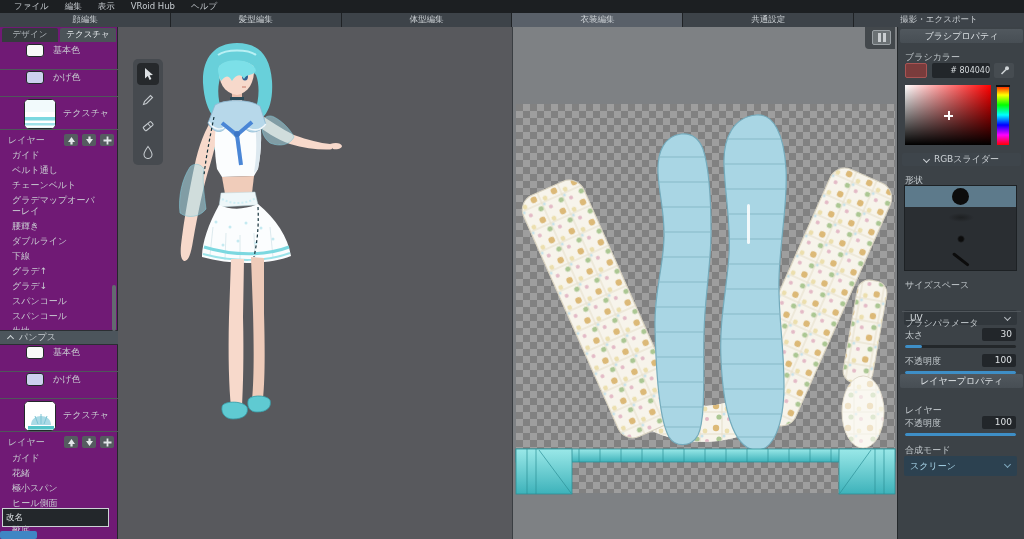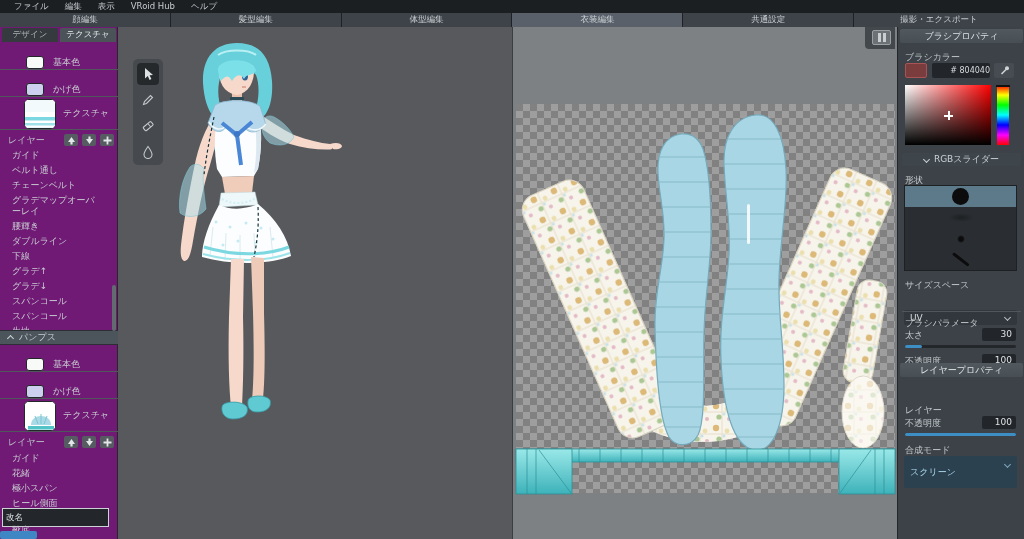--- a/index.html
+++ b/index.html
@@ -9,21 +9,21 @@
   #menubar{position:absolute;left:0;top:0;width:1024px;height:13px;background:#1c1f22;display:flex;align-items:center;padding-left:6px;z-index:30;}
   .menu-item{padding:0 8px;color:#c6cbd0;font-size:8.5px;line-height:13px;cursor:default;}
   #modetabs{position:absolute;left:0;top:13px;width:1024px;height:14px;background:#1f2225;display:flex;gap:1px;z-index:30;}
   .mode-tab{flex:1;background:#3d4349;color:#ccd1d5;display:flex;align-items:center;justify-content:center;font-size:8.5px;}
   .mode-tab.active{background:#596069;}
   
   #sidebar{position:absolute;left:0;top:27px;width:118px;height:512px;background:#701a75;border-right:1px solid #24282b;}
   .sb-tabs{position:absolute;left:0;top:1px;width:118px;height:14px;display:flex;}
   .sb-tab{width:56px;height:14px;display:flex;align-items:center;justify-content:center;background:#353a3e;color:#a9afb4;margin-left:2px;border-radius:2px 2px 0 0;font-size:8.5px;}
   .sb-tab.active{background:#4b5358;color:#e9edf0;}
-  .swrow{position:absolute;left:0;width:118px;height:26px;border-bottom:1px solid #50565b;display:flex;align-items:flex-end;}
+  .swrow{position:absolute;left:0;width:118px;height:26px;border-bottom:1px solid #50565b;display:flex;align-items:flex-start;}
   .swatch{width:18px;height:13px;border-radius:3px;margin-left:26px;border:1px solid #23272a;}
   .swrow span{margin-left:9px;}
   .texrow{position:absolute;left:0;width:118px;height:32px;border-bottom:1px solid #50565b;display:flex;align-items:center;}
   .thumb{width:32px;height:30px;border-radius:5px;margin-left:24px;background:#fff;overflow:hidden;border:1px solid #23272a;}
   .texrow span{margin-left:7px;}
   .layerhdr{position:absolute;left:0;width:118px;height:16px;display:flex;align-items:center;}
   .layerhdr .lbl{margin-left:8px;color:#b9bfc4;}
   .lbtn{width:14px;height:12px;background:#555b60;border-radius:2px;margin-left:4px;display:flex;align-items:center;justify-content:center;}
   .lbtn svg{display:block;}
   .layerlist{position:absolute;left:0;width:118px;}
@@ -423,29 +423,29 @@
     <div class="rp-lbl" style="top:302px;">太さ</div>
     <div class="valbox" style="left:84px;top:301px;">30</div>
     <div class="slider" style="top:318px;">
         <div class="fill" style="width:15%;"></div>
       </div>
     <div class="rp-lbl" style="top:328px;">不透明度</div>
     <div class="valbox" style="left:84px;top:327px;">100</div>
     <div class="slider" style="top:344px;">
         <div class="fill" style="width:100%;"></div>
       </div>
-    <div class="rp-hdr" style="top:336px;align-items:center;">
+    <div class="rp-hdr" style="top:347px;align-items:center;">
       <span>レイヤープロパティ</span>
     </div>
     <div class="rp-lbl" style="top:377px;">レイヤー</div>
     <div class="rp-lbl" style="top:390px;">不透明度</div>
     <div class="valbox" style="left:84px;top:389px;">100</div>
     <div class="slider" style="top:406px;">
         <div class="fill" style="width:100%;"></div>
       </div>
     <div class="rp-lbl" style="top:417px;">合成モード</div>
-    <div class="dropdown" style="top:429px;height:32px;background:#2c4150;color:#a9d6ea;">
+    <div class="dropdown" style="top:429px;height:20px;background:#2c4150;color:#a9d6ea;">
       <span>スクリーン</span>
       <span class="chev-dn" style="border-color:#7fa8bd;top:6px;"></span>
     </div>
   </div>
 
 </div>
 
 </body></html>

